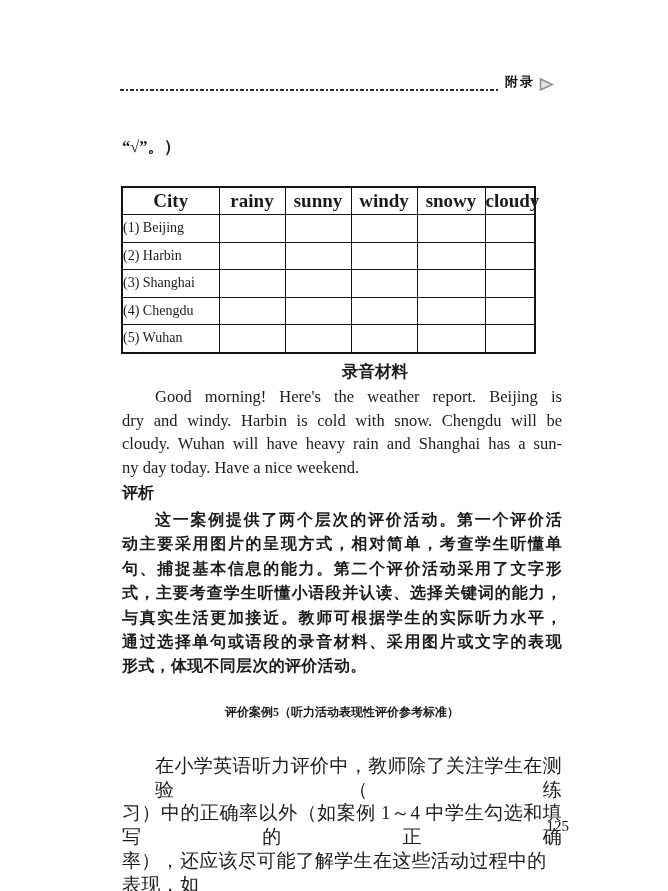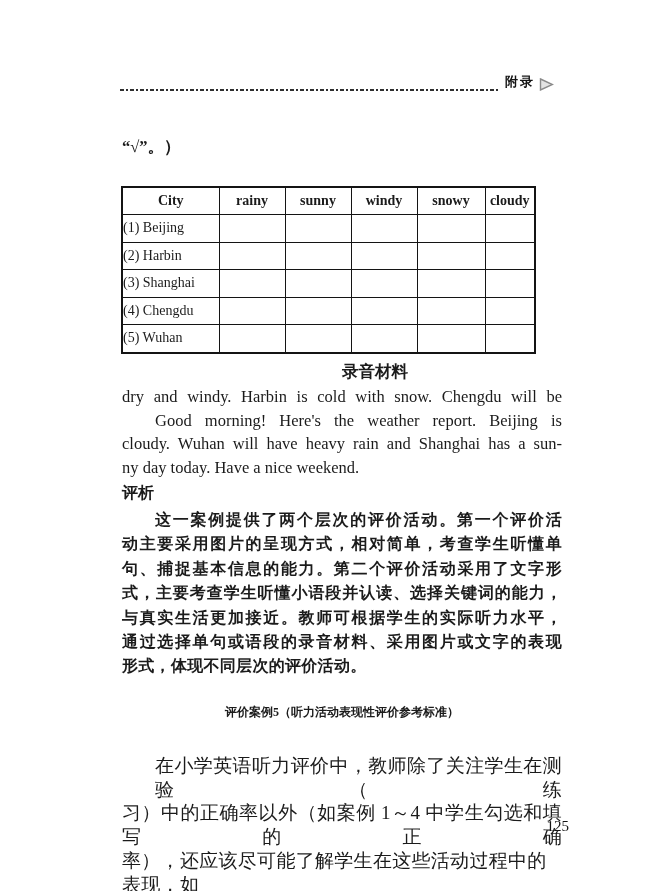--- a/index.html
+++ b/index.html
@@ -69,21 +69,21 @@
     table-layout: fixed;
     width: 413px;
     border: 2.5px solid #141414;
   }
   table.weather th, table.weather td {
     border: 1.5px solid #141414;
     padding: 0;
   }
   table.weather th {
     height: 26px;
-    font-size: 14px;
+    font-size: 19px;
     font-weight: bold;
     text-align: center;
   }
   table.weather td { height: 26.5px; }
   td.city {
     font-size: 14px;
     text-align: left;
     padding-left: 9px;
   }
   
@@ -217,22 +217,22 @@
           <td class="tick"></td>
           <td class="tick"></td>
         </tr>
       </tbody>
     </table>
   </div>
 
   <div class="sec rec-head">录音材料</div>
 
   <div class="sec rec-text">
+    <div class="ln indent jline">Good morning! Here's the weather report. Beijing is</div>
     <div class="ln jline">dry and windy. Harbin is cold with snow. Chengdu will be</div>
-    <div class="ln indent jline">Good morning! Here's the weather report. Beijing is</div>
     <div class="ln jline">cloudy. Wuhan will have heavy rain and Shanghai has a sun-</div>
     <div class="ln">ny day today. Have a nice weekend.</div>
   </div>
 
   <div class="sec ana-head">评析</div>
 
   <div class="sec ana-text">
     <div class="ln indent jline">这一案例提供了两个层次的评价活动。第一个评价活</div>
     <div class="ln jline">动主要采用图片的呈现方式，相对简单，考查学生听懂单</div>
     <div class="ln jline">句、捕捉基本信息的能力。第二个评价活动采用了文字形</div>

